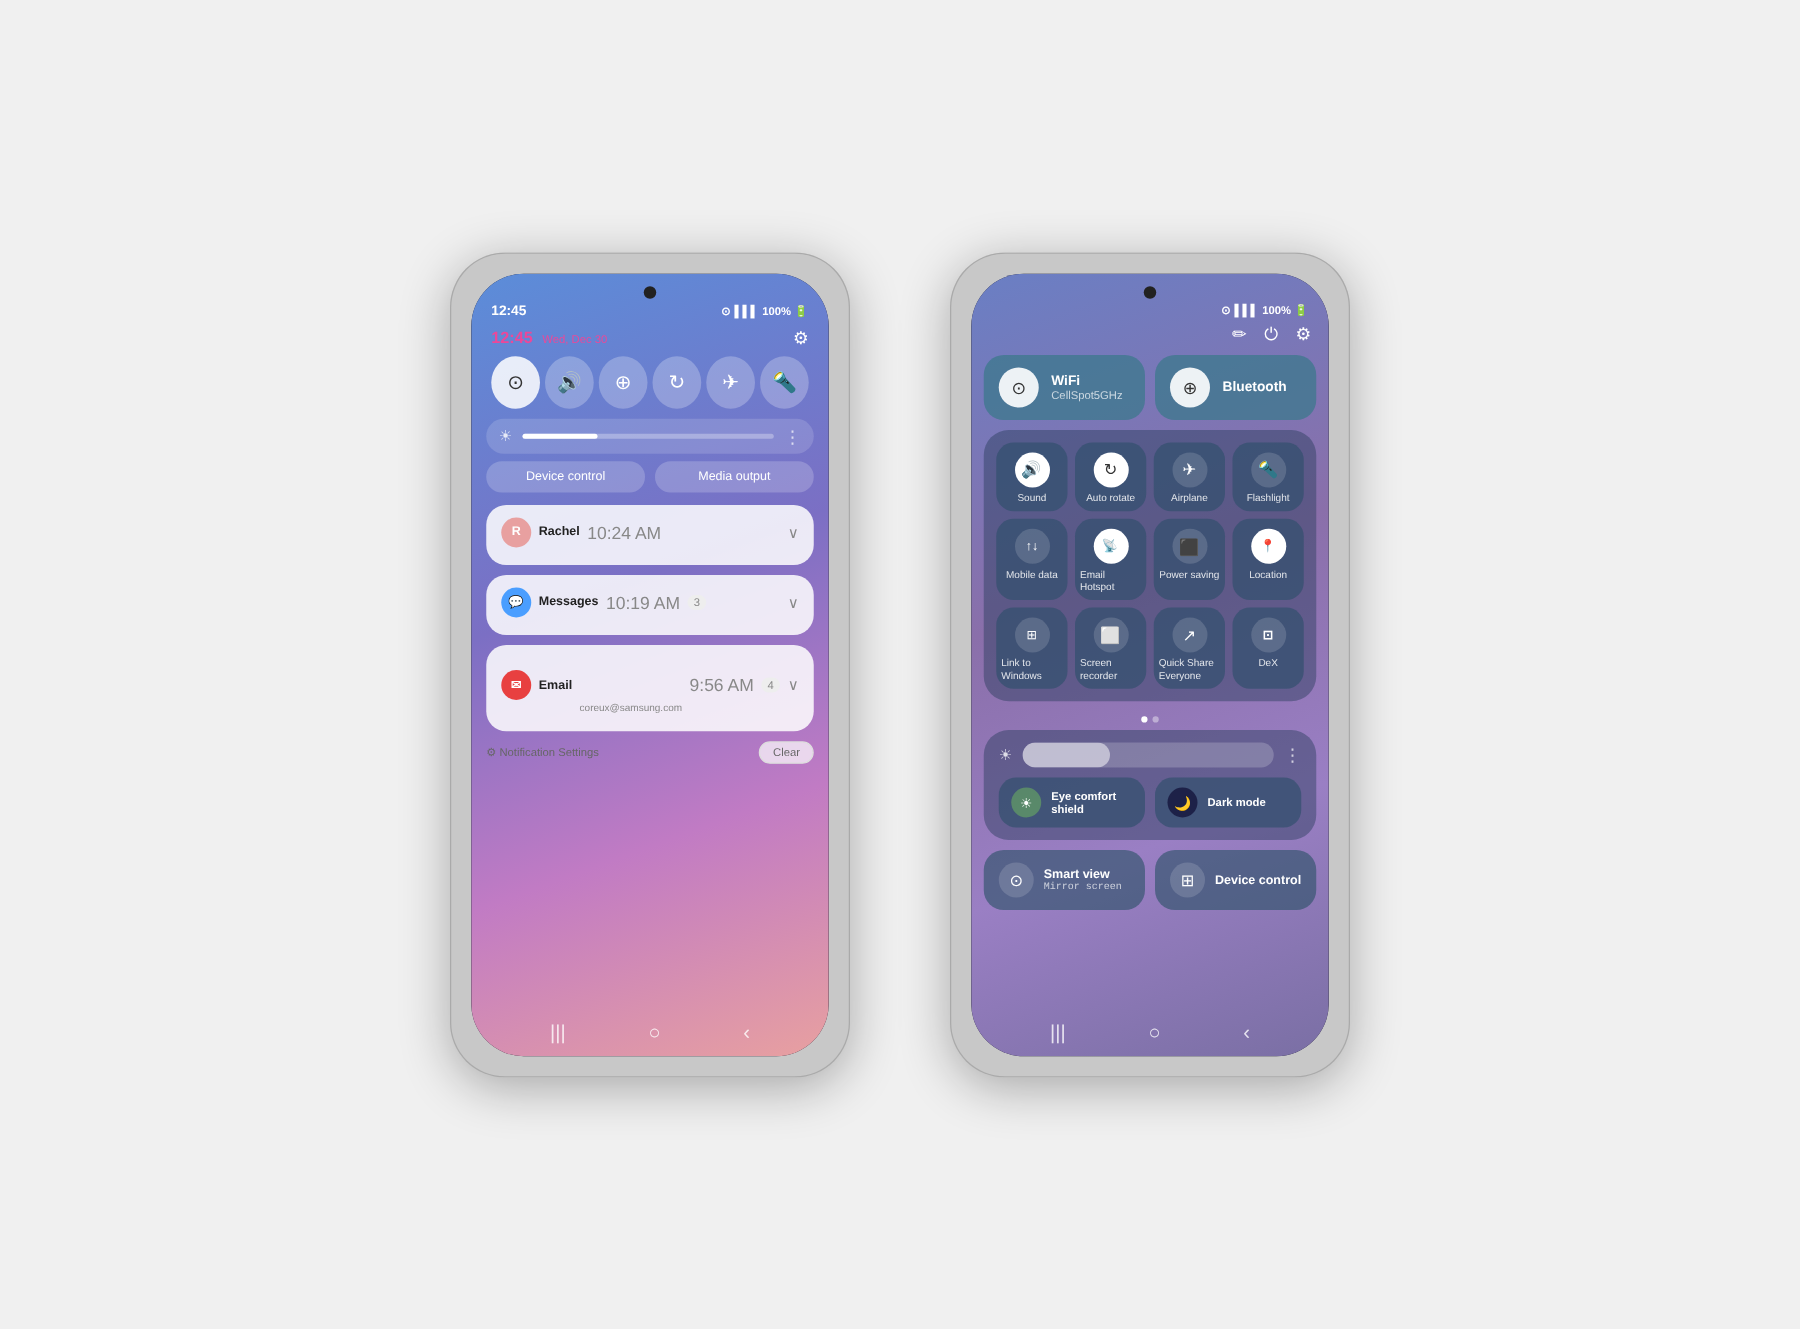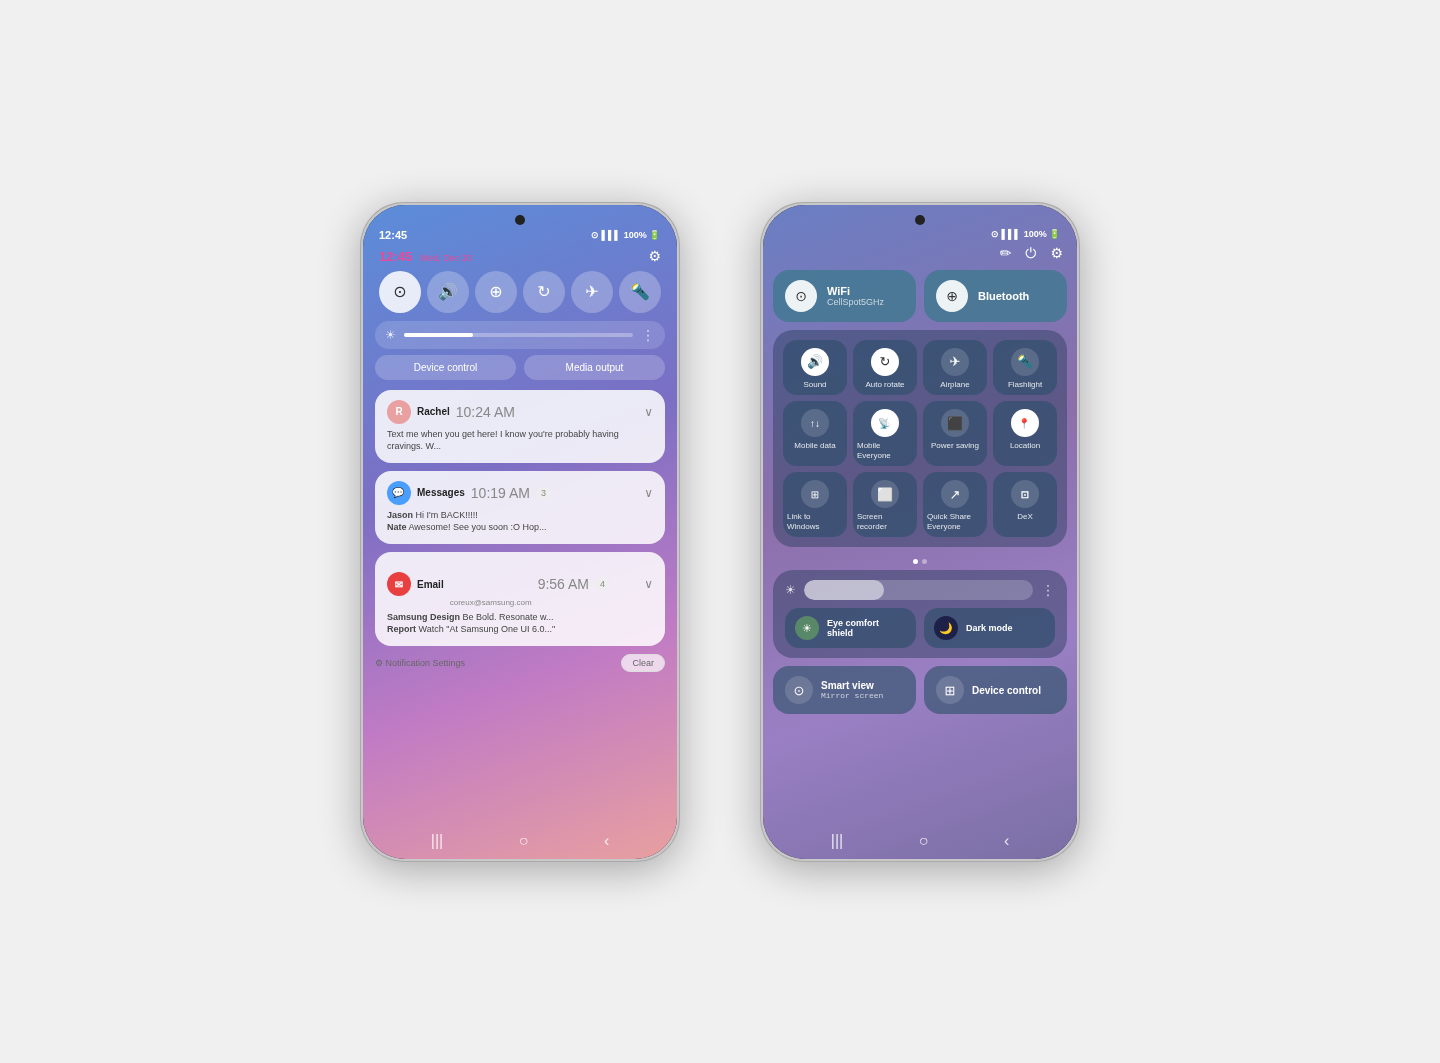--- a/index.html
+++ b/index.html
@@ -20,21 +20,21 @@
       width: 100%;
       padding: 40px;
     }
 
     
     .phone {
       width: 320px;
       height: 660px;
       background: #c8c8c8;
       border-radius: 44px;
-      padding: 3px;
+      padding: 17px;
       box-shadow: 0 8px 40px rgba(0,0,0,0.3), inset 0 0 0 1px #aaa;
       position: relative;
     }
     .phone-inner {
       width: 100%;
       height: 100%;
       background: #1a1a2e;
       border-radius: 42px;
       overflow: hidden;
       position: relative;
@@ -485,58 +485,45 @@
 
           <div class="notification-card">
             <div class="notif-header">
               <div class="notif-app-info">
                 <div class="notif-avatar">R</div>
                 <span class="notif-name">Rachel</span>
                 <span class="notif-time">10:24 AM</span>
               </div>
               <span class="notif-expand">∨</span>
             </div>
-            <div class="notif-body">Text me when you get here! I know you're probably having cravings. W...</div>
           </div>
 
           <div class="notification-card">
             <div class="notif-header">
               <div class="notif-app-info">
                 <div class="notif-avatar messages">💬</div>
                 <span class="notif-name">Messages</span>
                 <span class="notif-time">10:19 AM</span>
                 <span class="notif-count">3</span>
               </div>
               <span class="notif-expand">∨</span>
-            </div>
-            <div class="notif-body">
-              <span class="notif-sender">Jason</span>
-              <span> Hi I'm BACK!!!!!</span><br>
-              <span class="notif-sender">Nate</span>
-              <span> Awesome! See you soon :O Hop...</span>
             </div>
           </div>
 
           <div class="notification-card">
             <div class="notif-header">
               <div class="notif-app-info">
                 <div class="notif-avatar email">✉</div>
                 <span class="notif-name">Email</span>
                 <span class="notif-time" style="font-size:8px;color:#888;margin-top:36px;">coreux@samsung.com</span>
                 <span class="notif-time">9:56 AM</span>
                 <span class="notif-count">4</span>
               </div>
               <span class="notif-expand">∨</span>
             </div>
-            <div class="notif-body">
-              <span class="notif-sender">Samsung Design</span>
-              <span> Be Bold. Resonate w...</span><br>
-              <span class="notif-sender">Report</span>
-              <span> Watch "At Samsung One UI 6.0..."</span>
-            </div>
           </div>
 
           <div class="notif-footer">
             <span class="notif-settings">⚙ Notification Settings</span>
             <button class="notif-clear-btn">Clear</button>
           </div>
         </div>
 
         <div class="nav-bar">
           <span class="nav-icon">|||</span>
@@ -608,21 +595,21 @@
               </div>
             </div>
 
             <div class="qs2-grid-row">
               <div class="qs2-grid-tile">
                 <div class="qs2-grid-icon" style="font-size:10px;">↑↓</div>
                 <span class="qs2-grid-label">Mobile data</span>
               </div>
               <div class="qs2-grid-tile">
                 <div class="qs2-grid-icon icon-active" style="font-size:10px;">📡</div>
-                <span class="qs2-grid-label">Mobile Everyone</span>
+                <span class="qs2-grid-label">Email Hotspot</span>
               </div>
               <div class="qs2-grid-tile">
                 <div class="qs2-grid-icon">⬛</div>
                 <span class="qs2-grid-label">Power saving</span>
               </div>
               <div class="qs2-grid-tile">
                 <div class="qs2-grid-icon icon-active" style="font-size:10px;">📍</div>
                 <span class="qs2-grid-label">Location</span>
               </div>
             </div>

